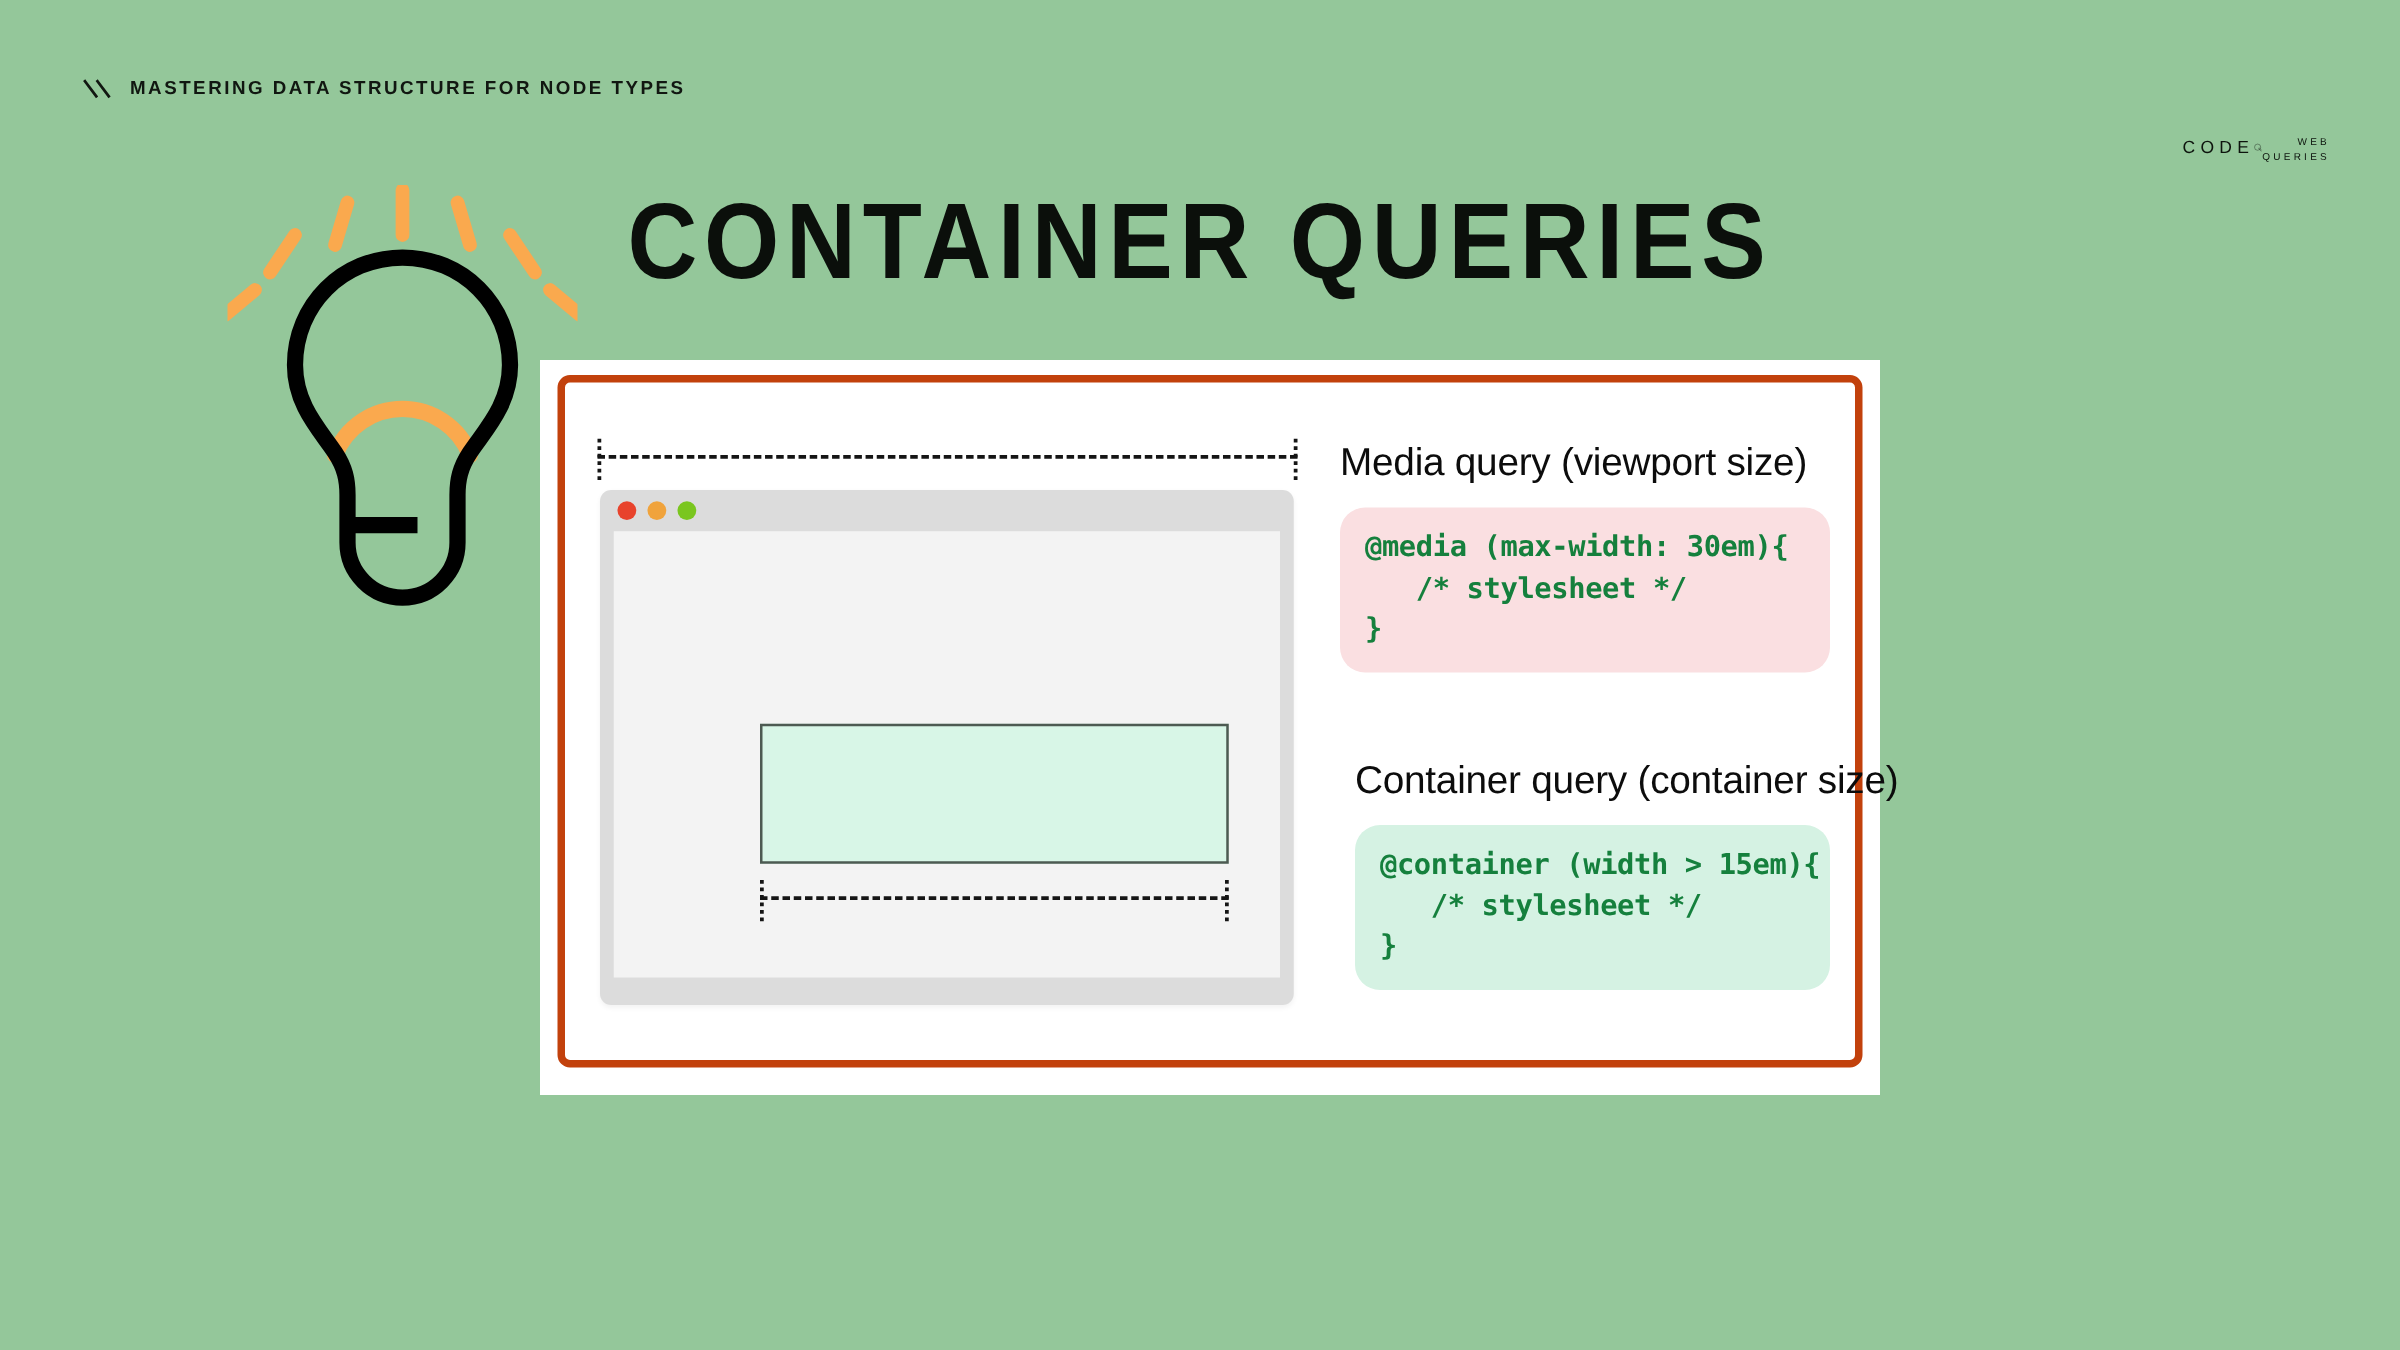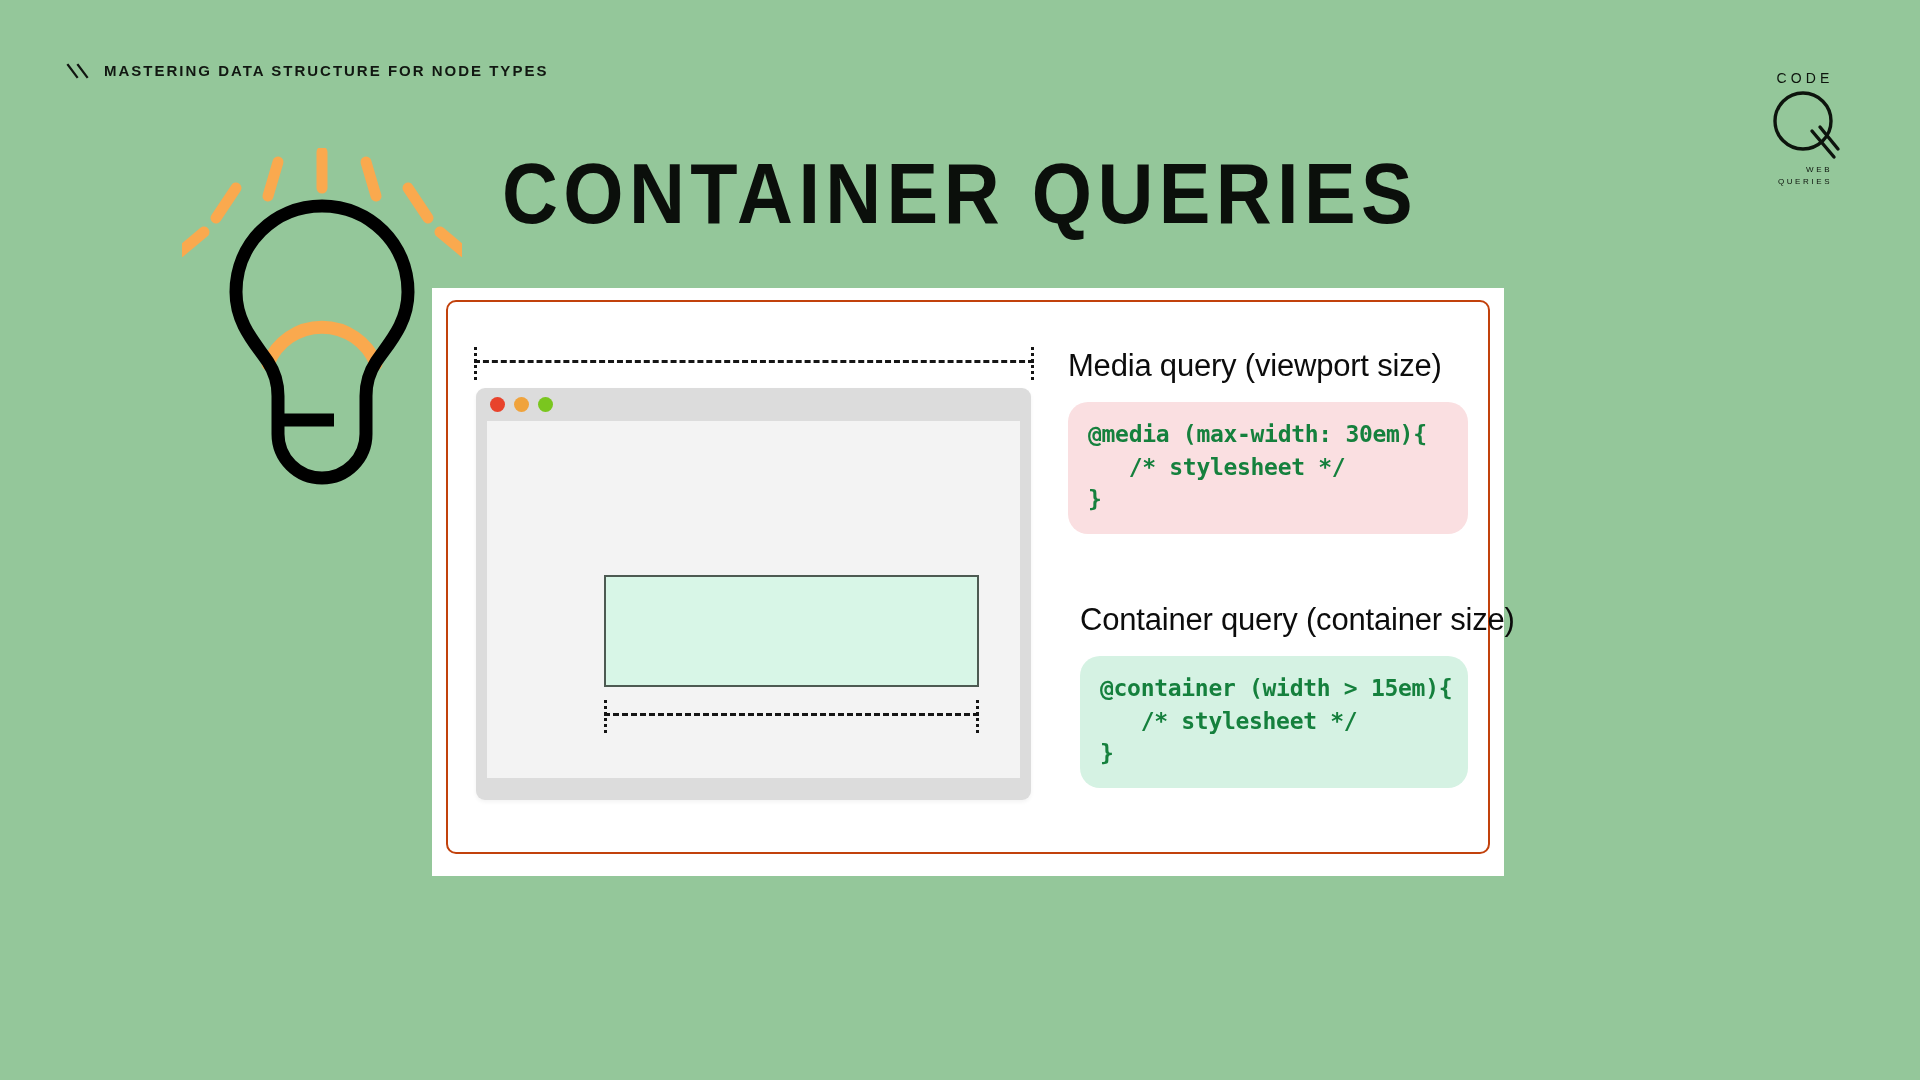--- a/index.html
+++ b/index.html
@@ -46,23 +46,22 @@
   }
 
   
   #logo {
     position: absolute;
     right: 56px;
     top: 58px;
     width: 118px;
     height: 120px;
     display: flex;
-    flex-direction: column;
+    flex-direction: row;
     align-items: center;
-    margin-top: 13px;
   }
   #logo .logo-top {
     font-size: 14px;
     font-weight: 400;
     letter-spacing: 4.2px;
     color: #0d140d;
     line-height: 1;
     margin-bottom: 2px;
   }
   #logo .logo-mark {
@@ -113,21 +112,21 @@
     height: 588px;
     background: #ffffff;
   }
   #panel-inner {
     position: absolute;
     left: 14px;
     top: 12px;
     right: 14px;
     bottom: 22px;
     background: #ffffff;
-    border: 2px solid #c2410c;
+    border: 6px solid #c2410c;
     border-radius: 10px;
   }
 
   
   .measure {
     position: absolute;
     height: 1px;
     border-top: 3px dashed #151515;
   }
   .measure .tick {

